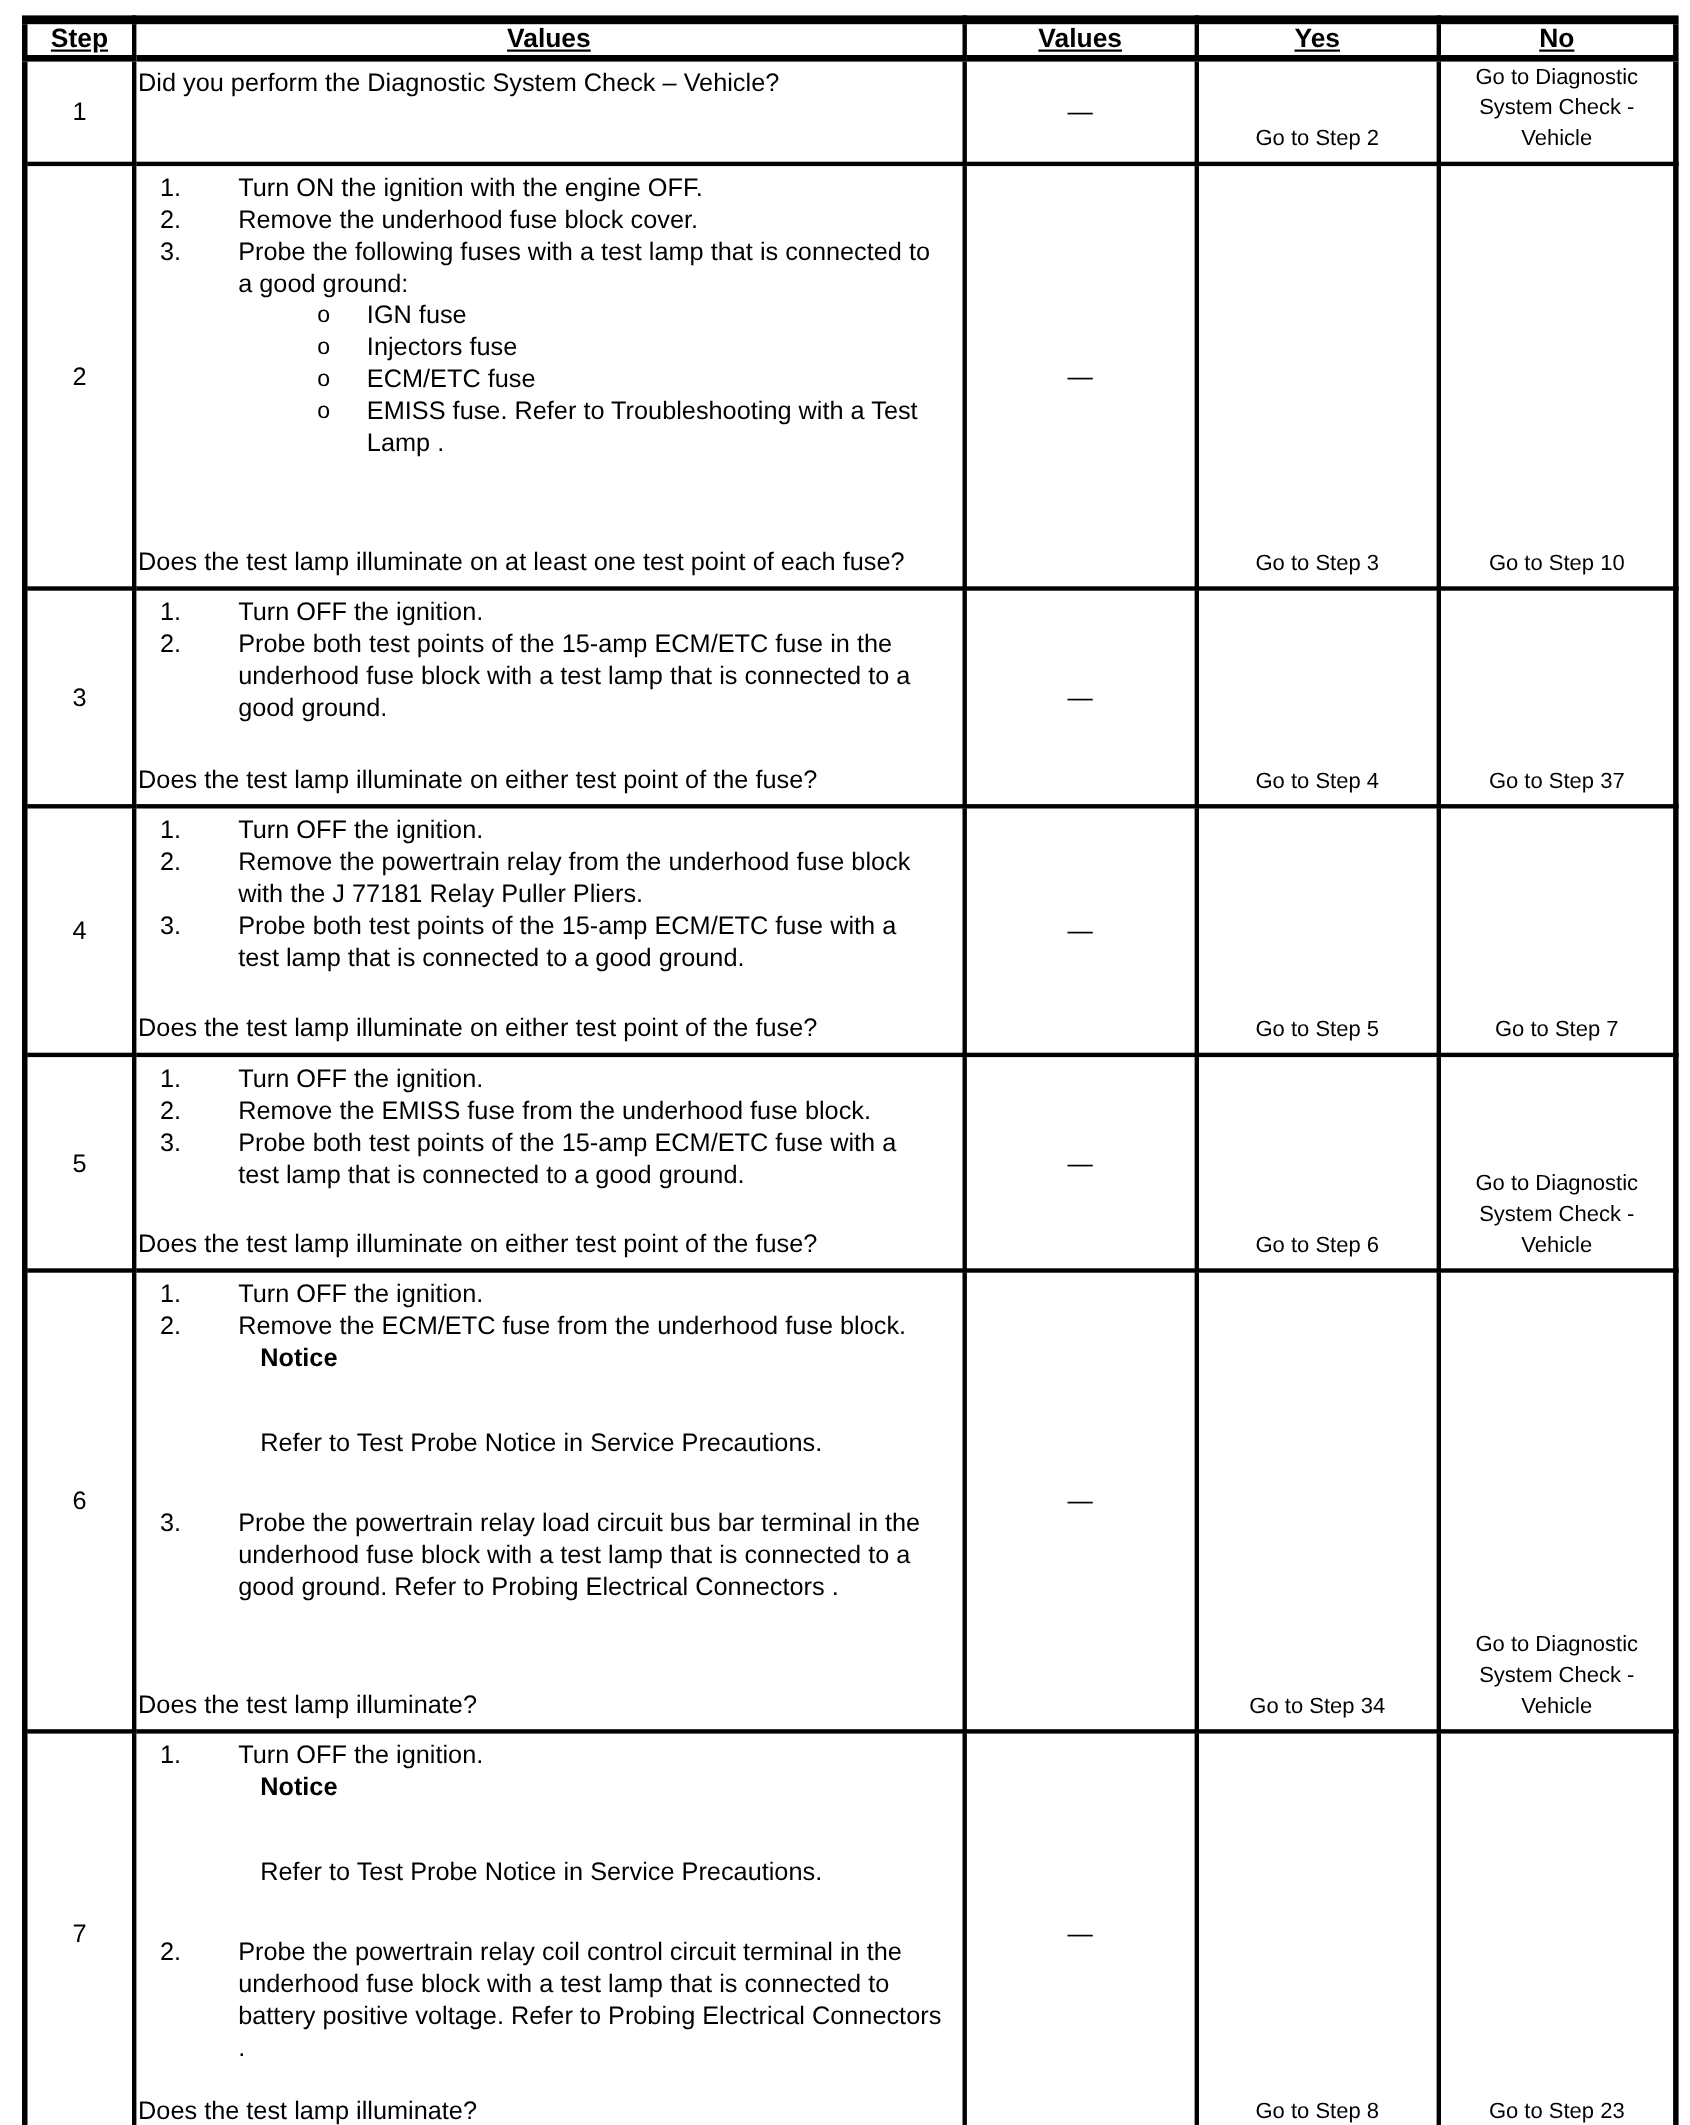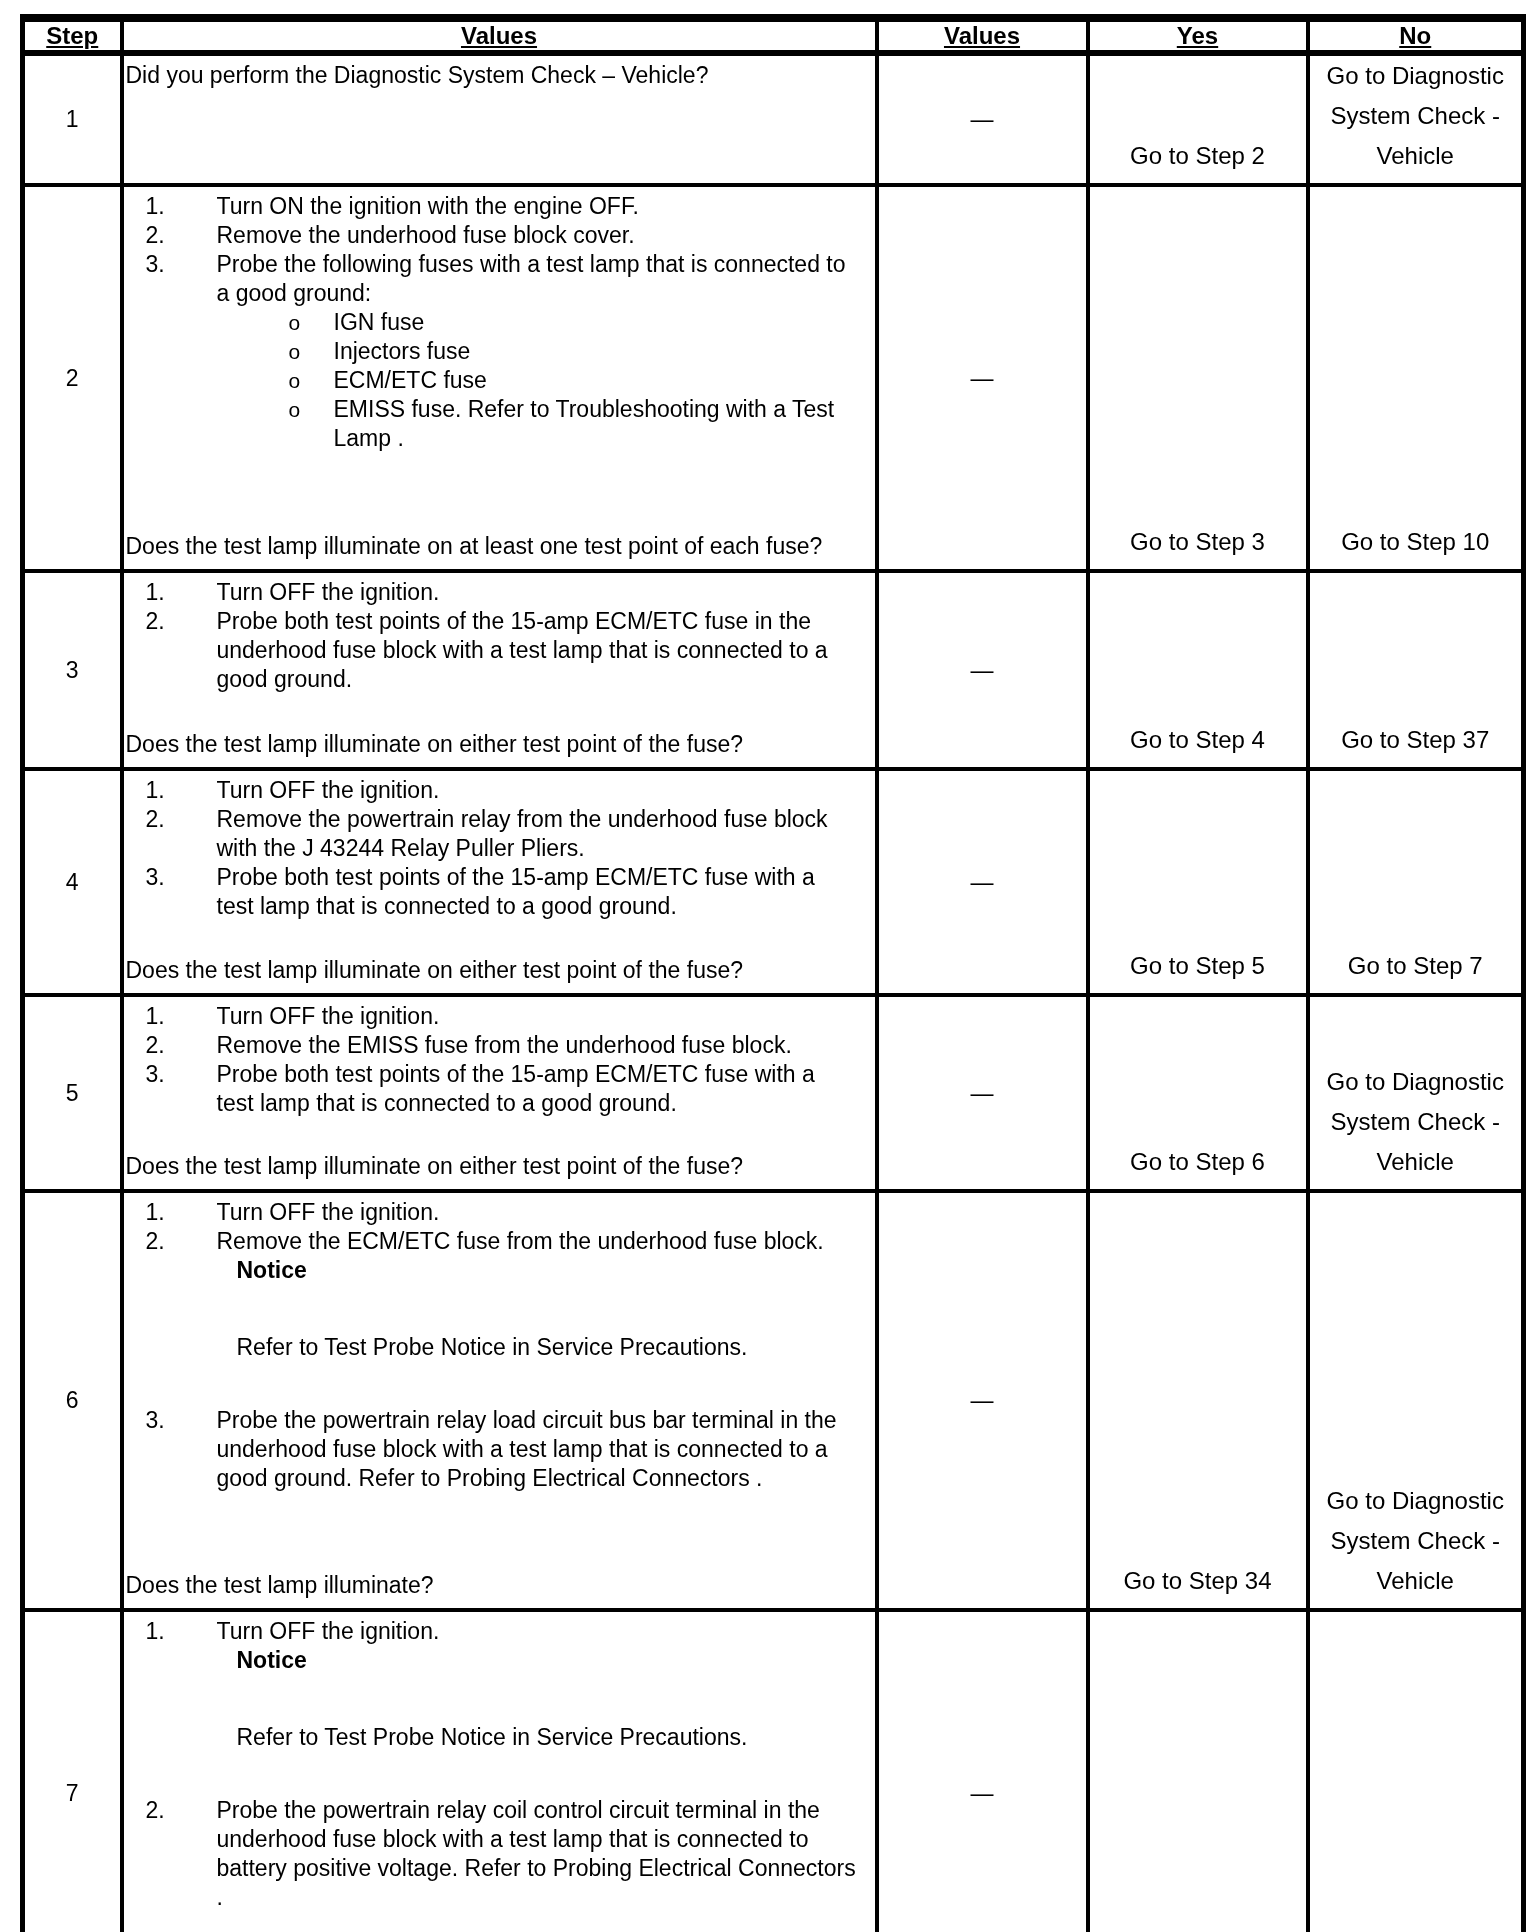--- a/index.html
+++ b/index.html
@@ -52,21 +52,21 @@
 
   .notice-label { font-weight:bold; margin-left:111px; }
   .notice-text  { margin-left:111px; margin-top:48px; margin-bottom:44px; max-width:620px; }
 
   .intro { max-width:740px; }
   .question { margin-top:auto; max-width:700px; }
 
   td.values { text-align:center; vertical-align:middle; font-size:23px; }
   td.yes, td.no {
     text-align:center; vertical-align:bottom;
-    font-size:24px; line-height:40px;
+    font-size:20px; line-height:28px;
     padding:0 6px 7px 6px;
   }
 </style>
 </head>
 <body>
 
 <div class="page">
   <table class="diag">
     <colgroup>
       <col style="width:99px">
@@ -173,21 +173,21 @@
       <tr class="r4">
         <td class="step">4</td>
         <td class="action">
           <div class="ai h4">
             <div class="item">
               <span class="num">1.</span>
               <span class="txt">Turn OFF the ignition.</span>
             </div>
             <div class="item">
               <span class="num">2.</span>
-              <span class="txt">Remove the powertrain relay from the underhood fuse block with the J 43244 Relay Puller Pliers.</span>
+              <span class="txt">Remove the powertrain relay from the underhood fuse block with the J 77181 Relay Puller Pliers.</span>
             </div>
             <div class="item">
               <span class="num">3.</span>
               <span class="txt">Probe both test points of the 15-amp ECM/ETC fuse with a test lamp that is connected to a good ground.</span>
             </div>
             <div class="question">Does the test lamp illuminate on either test point of the fuse?</div>
           </div>
         </td>
         <td class="values"><span>—</span></td>
         <td class="yes">

